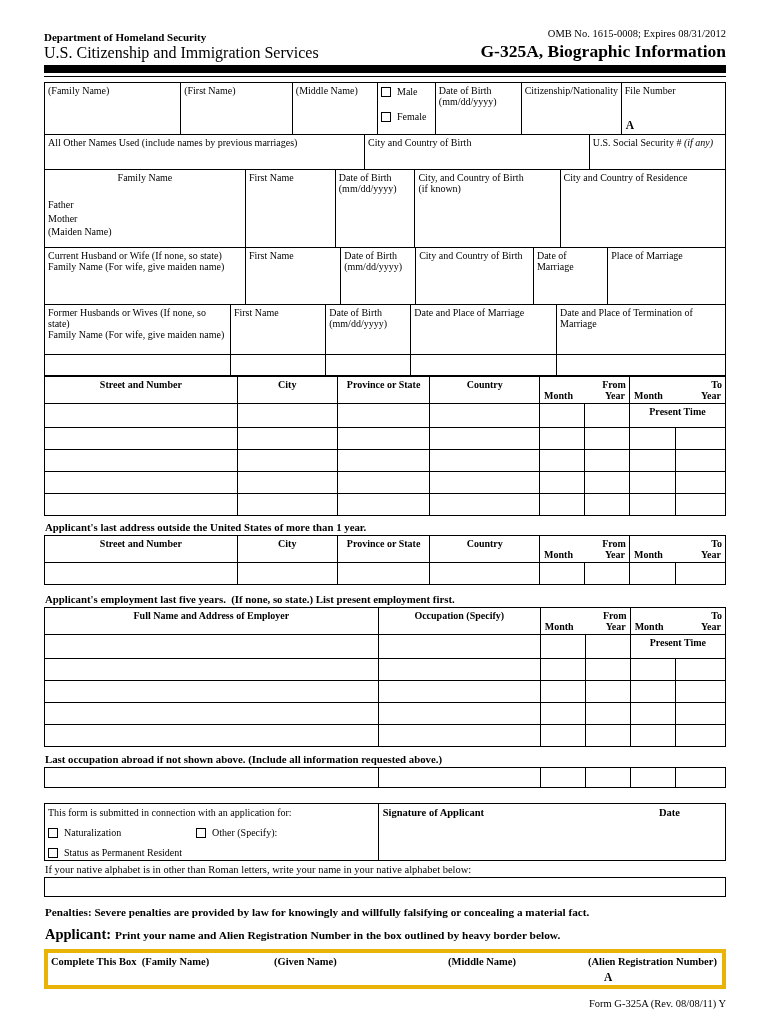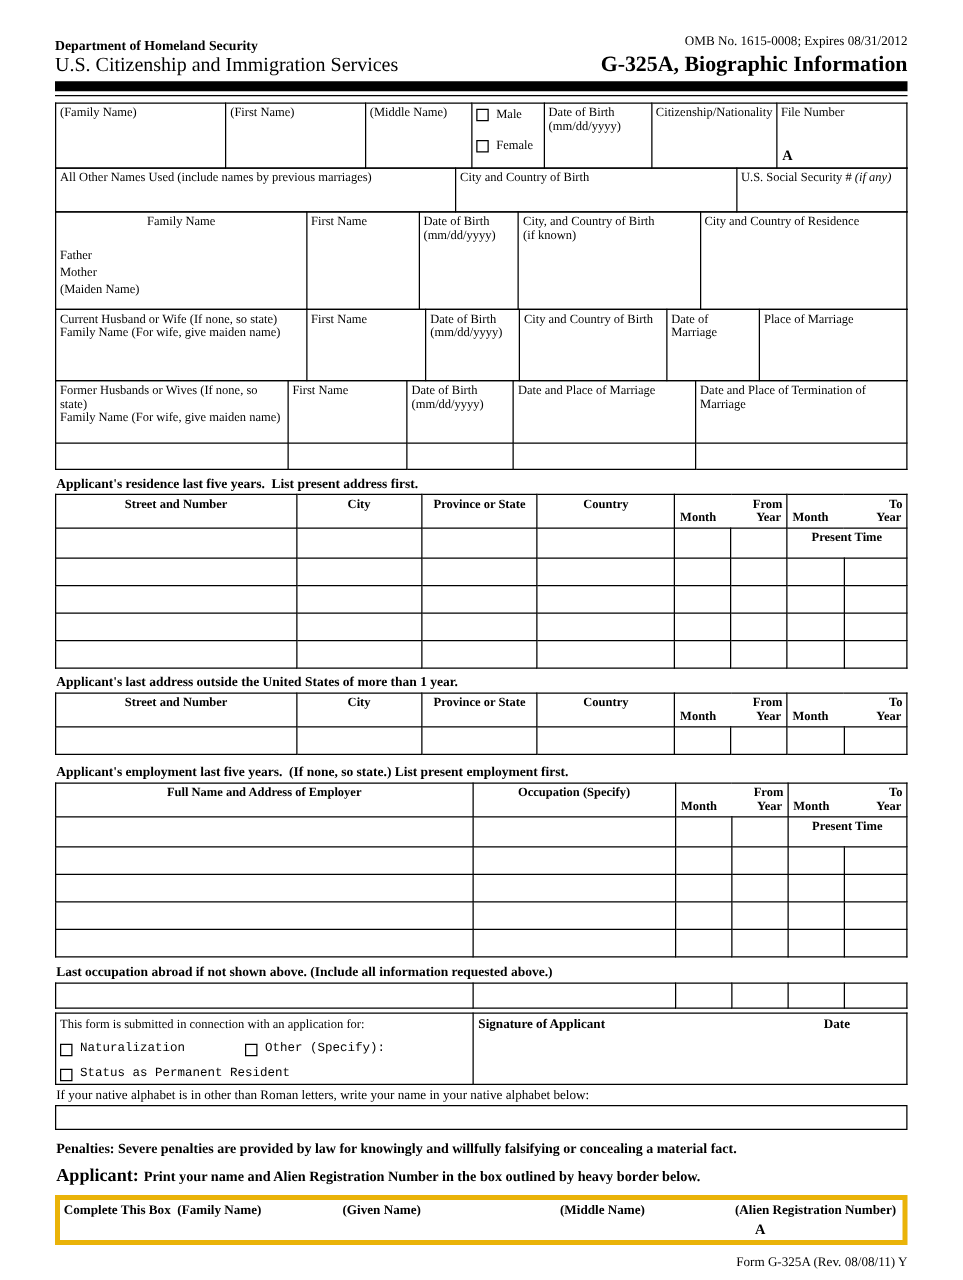--- a/index.html
+++ b/index.html
@@ -43,21 +43,21 @@
   .parent-labels { margin-top:15px; }
   .parent-labels div { line-height:13.5px; }
 
   .hc { font-weight:bold; text-align:center; vertical-align:middle; }
   .ft { font-weight:bold; padding:1px 2px; vertical-align:top; }
   .ft-top { text-align:right; }
   .ft-bot { display:flex; justify-content:space-between; padding:0 1px; }
   .pt { font-weight:bold; text-align:center; vertical-align:middle; }
 
   .sub-intro { padding-top:1px; }
-  .opt-row { display:flex; margin-top:9px; align-items:flex-start;font-family:Liberation Mono, monospace; }
+  .opt-row { display:flex; margin-top:9px; align-items:flex-start; }
   .opt { display:inline-flex; align-items:center; }
   .opt-first { width:148px; }
   .sig-row { display:flex; justify-content:space-between; padding:1px 42px 0 1px; font-size:10.5px; }
 
   .native-label { font-size:10.5px; margin:3px 0 2px 1px; }
   .native-box { border:1px solid #000; height:20px; background:#fff; }
 
   .penalties { font-weight:bold; font-size:11.2px; margin:9px 0 0 1px; }
   .applicant-line { margin:7px 0 6px 1px; }
   .app-lead { font-weight:bold; font-size:14.5px; }
@@ -216,21 +216,20 @@
     <tr class="r21">
       <td></td>
       <td></td>
       <td></td>
       <td></td>
       <td></td>
     </tr>
   </tbody>
       </table>
 
-  <div class="sec-title">Applicant's residence last five years.  List present address first.</div>
   <table class="tbl">
     <colgroup>
           <col style="width:28.3%">
           <col style="width:14.7%">
           <col style="width:13.6%">
           <col style="width:16.1%">
           <col style="width:6.6%">
           <col style="width:6.6%">
           <col style="width:6.7%">
           <col style="width:7.4%">
@@ -440,21 +439,21 @@
             <td></td>
             <td></td>
             <td></td>
             <td></td>
             <td></td>
             <td></td>
           </tr>
   </tbody>
       </table>
 
-  <table class="tbl" style="margin-top:3px;">
+  <table class="tbl" style="margin-top:15px;">
     <colgroup>
           <col style="width:49%">
           <col style="width:51%">
         </colgroup>
     <tbody>
           <tr class="r48">
       <td>
         <div class="sub-intro">This form is submitted in connection with an application for:</div>
         <div class="opt-row">
           <span class="opt opt-first">

